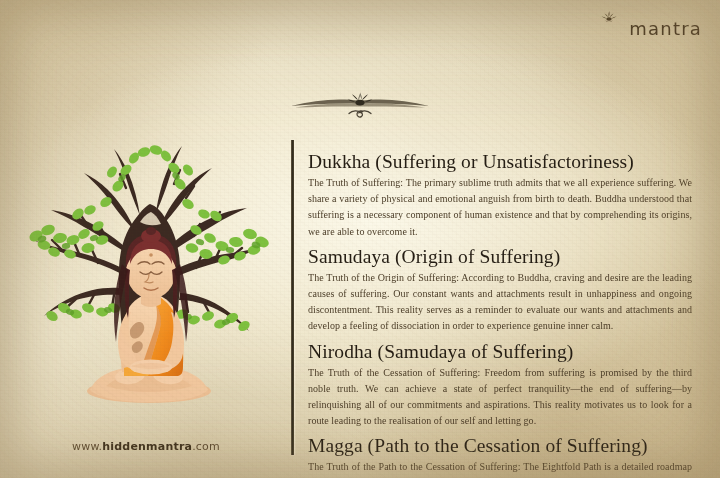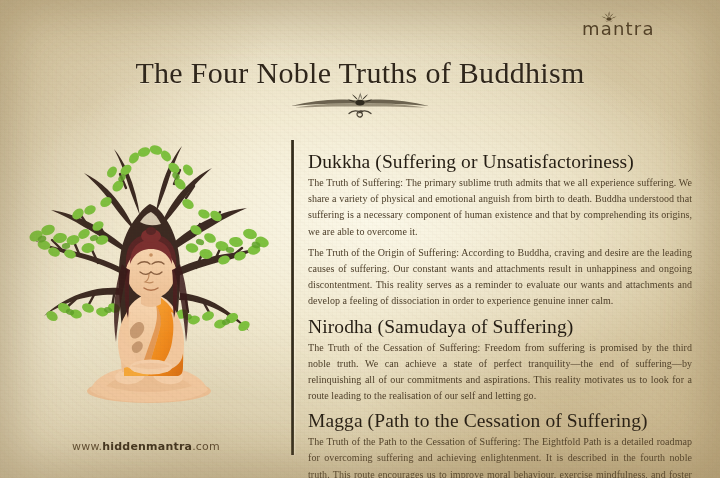--- a/index.html
+++ b/index.html
@@ -50,21 +50,21 @@
                 inset 0 0 120px 30px rgba(150,122,78,0.16);
   }
 
   
   #brand {
     position: absolute;
     top: 10px;
     right: 18px;
     width: 120px;
     height: 46px;
-    text-align: left;
+    text-align: right;
   }
   #brand-mark {
     display: block;
     margin: 0 auto -4px 18px;
     width: 18px;
     height: 14px;
   }
   #brand-name {
     font-family: "DejaVu Sans", sans-serif;
     font-size: 18px;
@@ -172,21 +172,20 @@
         <path d="M3 13c3.8.2 7.4 1.8 10 4.6-3.4-1.2-6.8-2.7-10-4.6z"></path>
         <path d="M33 13c-3.8.2-7.4 1.8-10 4.6 3.4-1.2 6.8-2.7 10-4.6z"></path>
         <ellipse cx="18" cy="18" rx="5.4" ry="3.4"></ellipse>
         <path d="M10 20c2.4 2.3 5.3 3.6 8 3.8-2.9.5-5.9-.8-8-3.8z"></path>
         <path d="M26 20c-2.4 2.3-5.3 3.6-8 3.8 2.9.5 5.9-.8 8-3.8z"></path>
       </g>
     </svg>
     <div id="brand-name">mantra</div>
   </div>
 
-  <h1 id="page-title">The Four Noble Truths of Buddhism</h1>
 
   <div id="title-ornament">
     <svg width="170" height="34" viewBox="0 0 170 34">
 
       <path d="M16 18 C 40 12, 64 10, 85 13 C 106 10, 130 12, 154 18 C 130 16, 106 15, 85 16 C 64 15, 40 16, 16 18 Z" fill="#5d5442" opacity="0.9"></path>
       <path d="M20 19.6 C 45 15.8, 66 14.6, 85 16.2 C 104 14.6, 125 15.8, 150 19.6 C 125 18.6, 104 18.2, 85 18.6 C 66 18.2, 45 18.6, 20 19.6 Z" fill="#6f6650" opacity="0.65"></path>
 
       <g fill="#2f2a20">
         <path d="M85 4.2c1.3 2.6 1.8 5.2 1.4 7.6-.7-2.6-1-5.2-1.4-7.6z"></path>
         <path d="M85 5.4c-1.2 2.6-1.7 5.2-1.3 7.6.6-2.6.9-5.2 1.3-7.6z"></path>
@@ -420,20 +419,21 @@
   <div id="column-divider"></div>
 
   <div id="truths">
 
     <section class="truth">
       <h2 class="truth-heading">Dukkha (Suffering or Unsatisfactoriness)</h2>
       <p class="truth-body">The Truth of Suffering: The primary sublime truth admits that we all experience suffering. We share a variety of physical and emotional anguish from birth to death. Buddha understood that suffering is a necessary component of human existence and that by comprehending its origins, we are able to overcome it.</p>
     </section>
 
     <section class="truth">
+      <h2 class="truth-heading">Samudaya (Origin of Suffering)</h2>
       <p class="truth-body">The Truth of the Origin of Suffering: According to Buddha, craving and desire are the leading causes of suffering. Our constant wants and attachments result in unhappiness and ongoing discontentment. This reality serves as a reminder to evaluate our wants and attachments and develop a feeling of dissociation in order to experience genuine inner calm.</p>
     </section>
 
     <section class="truth">
       <h2 class="truth-heading">Nirodha (Samudaya of Suffering)</h2>
       <p class="truth-body">The Truth of the Cessation of Suffering: Freedom from suffering is promised by the third noble truth. We can achieve a state of perfect tranquility—the end of suffering—by relinquishing all of our commitments and aspirations. This reality motivates us to look for a route leading to the realisation of our self and letting go.</p>
     </section>
 
     <section class="truth">
       <h2 class="truth-heading">Magga (Path to the Cessation of Suffering)</h2>

